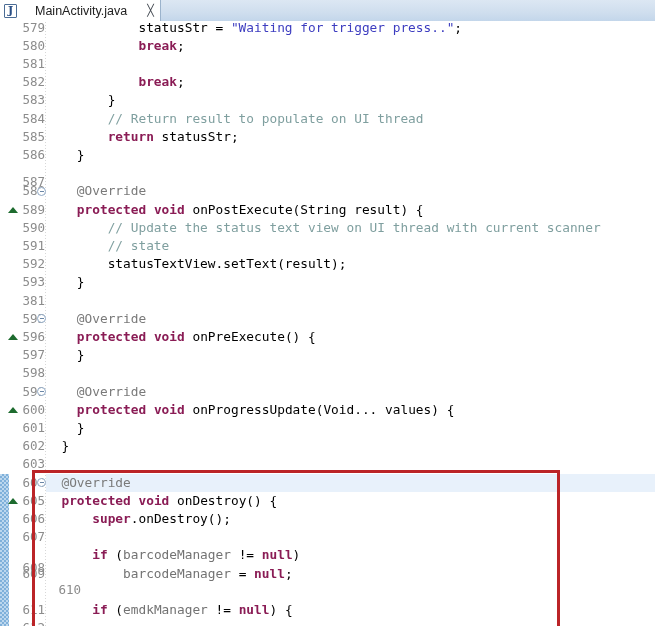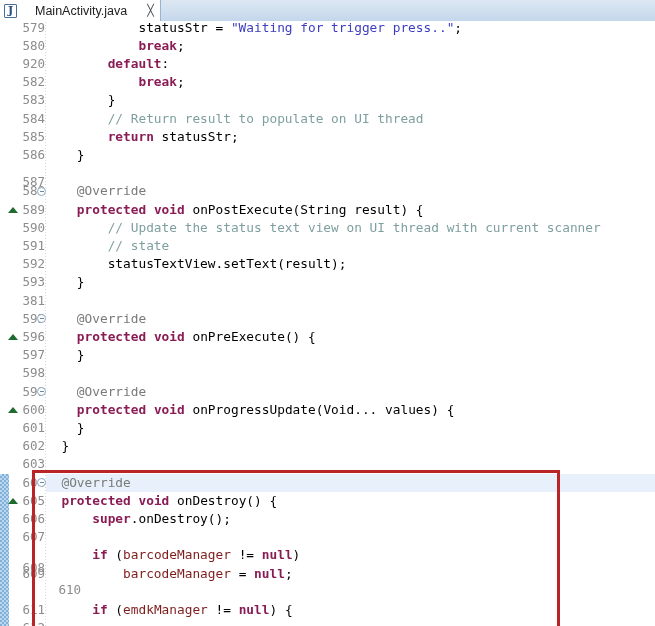--- a/index.html
+++ b/index.html
@@ -166,21 +166,21 @@
     white-space: pre;
     font-family: "DejaVu Sans Mono", "Liberation Mono", monospace;
     font-size: 12.8px;
     color: #000000;
     z-index: 2;
   }
   .kw  { color: #8a1c55; font-weight: bold; }
   .str { color: #3d3dc0; }
   .cmt { color: #7f9f9f; }
   .ann { color: #7a7a7a; }
-  .fld { color: #7f1d1d; }
+  .fld { color: #737373; }
 
   
   #redbox {
     position: absolute;
     border: 3px solid #bb2427;
     z-index: 9;
     pointer-events: none;
   }
 </style>
 </head>
@@ -194,21 +194,20 @@
     <span id="tab-close">╳</span>
   </div>
 </div>
 
 <div id="editor">
 
   <div id="codearea">
     <div id="curline" style="top: 451.5px;"></div>
   <div class="code" style="top: -3.5px;">            statusStr = <span class="str">"Waiting for trigger press.."</span>;</div>
       <div class="code" style="top: 14.7px;">            <span class="kw">break</span>;</div>
-      <div class="code" style="top: 32.9px;">        <span class="kw">default</span>:</div>
       <div class="code" style="top: 51.1px;">            <span class="kw">break</span>;</div>
       <div class="code" style="top: 69.3px;">        }</div>
       <div class="code" style="top: 87.5px;">        <span class="cmt">// Return result to populate on UI thread</span></div>
       <div class="code" style="top: 105.7px;">        <span class="kw">return</span> statusStr;</div>
       <div class="code" style="top: 123.9px;">    }</div>
       <div class="code" style="top: 142.1px;"></div>
       <div class="code" style="top: 160.3px;">    <span class="ann">@Override</span></div>
       <div class="code" style="top: 178.5px;">    <span class="kw">protected</span> <span class="kw">void</span> onPostExecute(String result) {</div>
       <div class="code" style="top: 196.7px;">        <span class="cmt">// Update the status text view on UI thread with current scanner</span></div>
       <div class="code" style="top: 214.9px;">        <span class="cmt">// state</span></div>
@@ -235,21 +234,21 @@
       <div class="code" style="top: 597.1px;"></div>
     </div>
 
   <div id="changebar">
     <div id="changebar-mark" style="top: 451.5px; height: 254.8px;"></div>
   </div>
 
   <div id="gutter">
       <div class="gline" style="top: -3.5px;">579</div>
       <div class="gline" style="top: 14.7px;">580</div>
-      <div class="gline" style="top: 32.9px;">920</div>
+      <div class="gline" style="top: 32.9px;">581</div>
       <div class="gline" style="top: 51.1px;">582</div>
       <div class="gline" style="top: 69.3px;">583</div>
       <div class="gline" style="top: 87.5px;">584</div>
       <div class="gline" style="top: 105.7px;">585</div>
       <div class="gline" style="top: 123.9px;">586</div>
       <div class="gline" style="top: 151px;">587</div>
       <div class="gline" style="top: 160.3px;">588</div>
       <div class="gline" style="top: 178.5px;">589</div>
       <div class="gline" style="top: 196.7px;">590</div>
       <div class="gline" style="top: 214.9px;">591</div>

